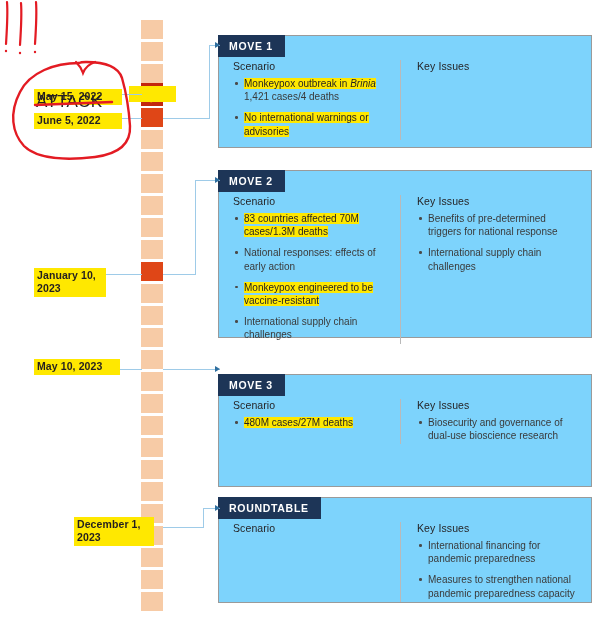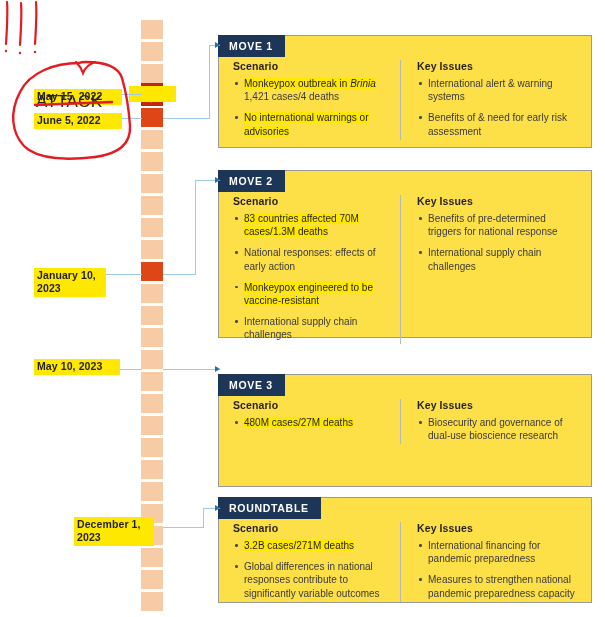--- a/index.html
+++ b/index.html
@@ -51,38 +51,38 @@
     position:absolute;width:0;height:0;z-index:4;
     border-top:3.5px solid transparent;
     border-bottom:3.5px solid transparent;
     border-left:5px solid #2f6f9f;
   }
 
   
   .move-box{
     position:absolute;left:218px;width:374px;
     border:1px solid #9a9a9a;
-    background:#fde047;
+    background:#7dd3fc;
     box-sizing:border-box;
   }
   .move-header{
     position:absolute;left:-1px;top:-1px;
     background:#1d3557;color:#ffffff;
     font-size:10.5px;font-weight:bold;letter-spacing:.7px;
     padding:5px 12px 5px 11px;
     line-height:12px;
   }
   .move-body{display:flex;padding:24px 0 10px 0;}
   .col-scenario{
     width:183px;padding:0 10px 0 14px;box-sizing:border-box;
     border-right:1px solid #b9b9b9;
   }
   .col-issues{width:191px;padding:0 12px 0 16px;box-sizing:border-box;}
   .col-title{
-    font-size:10.5px;font-weight:bold;color:#231f20;
+    font-size:10.5px;font-weight:normal;color:#231f20;
     margin:0 0 5px 0;letter-spacing:.1px;
   }
   ul.bullets{list-style:none;margin:0;padding:0;}
   ul.bullets li{
     position:relative;padding-left:11px;margin-bottom:8px;
     font-size:10px;line-height:13.2px;color:#3a3a3a;
   }
   ul.bullets li:last-child{margin-bottom:2px;}
   ul.bullets li:before{
     content:"";position:absolute;left:2px;top:5px;
@@ -184,24 +184,20 @@
         <div class="col-title">Scenario</div>
         <ul class="bullets">
           <li><span class="hl">Monkeypox outbreak</span><span class="hl"> in </span><span class="hl it">Brinia</span><br><span>
 1,421 cases/4 deaths</span></li>
           <li><span class="hl">No international warnings or
 advisories</span></li>
         </ul>
       </div>
       <div class="col-issues">
         <div class="col-title">Key Issues</div>
-        <ul class="bullets">
-          <li>International alert &amp; warning systems</li>
-          <li>Benefits of &amp; need for early risk assessment</li>
-        </ul>
       </div>
     </div>
   </div>
 
   <div class="move-box" style="top:170px;height:168px;">
     <div class="move-header">MOVE 2</div>
     <div class="move-body">
       <div class="col-scenario">
         <div class="col-title">Scenario</div>
         <ul class="bullets">
@@ -239,24 +235,20 @@
         </ul>
       </div>
     </div>
   </div>
 
   <div class="move-box" style="top:497px;height:106px;">
     <div class="move-header">ROUNDTABLE</div>
     <div class="move-body">
       <div class="col-scenario">
         <div class="col-title">Scenario</div>
-        <ul class="bullets">
-          <li><span class="hl">3.2B cases/271M deaths</span></li>
-          <li>Global differences in national responses contribute to significantly variable outcomes</li>
-        </ul>
       </div>
       <div class="col-issues">
         <div class="col-title">Key Issues</div>
         <ul class="bullets">
           <li>International financing for pandemic preparedness</li>
           <li>Measures to strengthen national pandemic preparedness capacity</li>
         </ul>
       </div>
     </div>
   </div>

